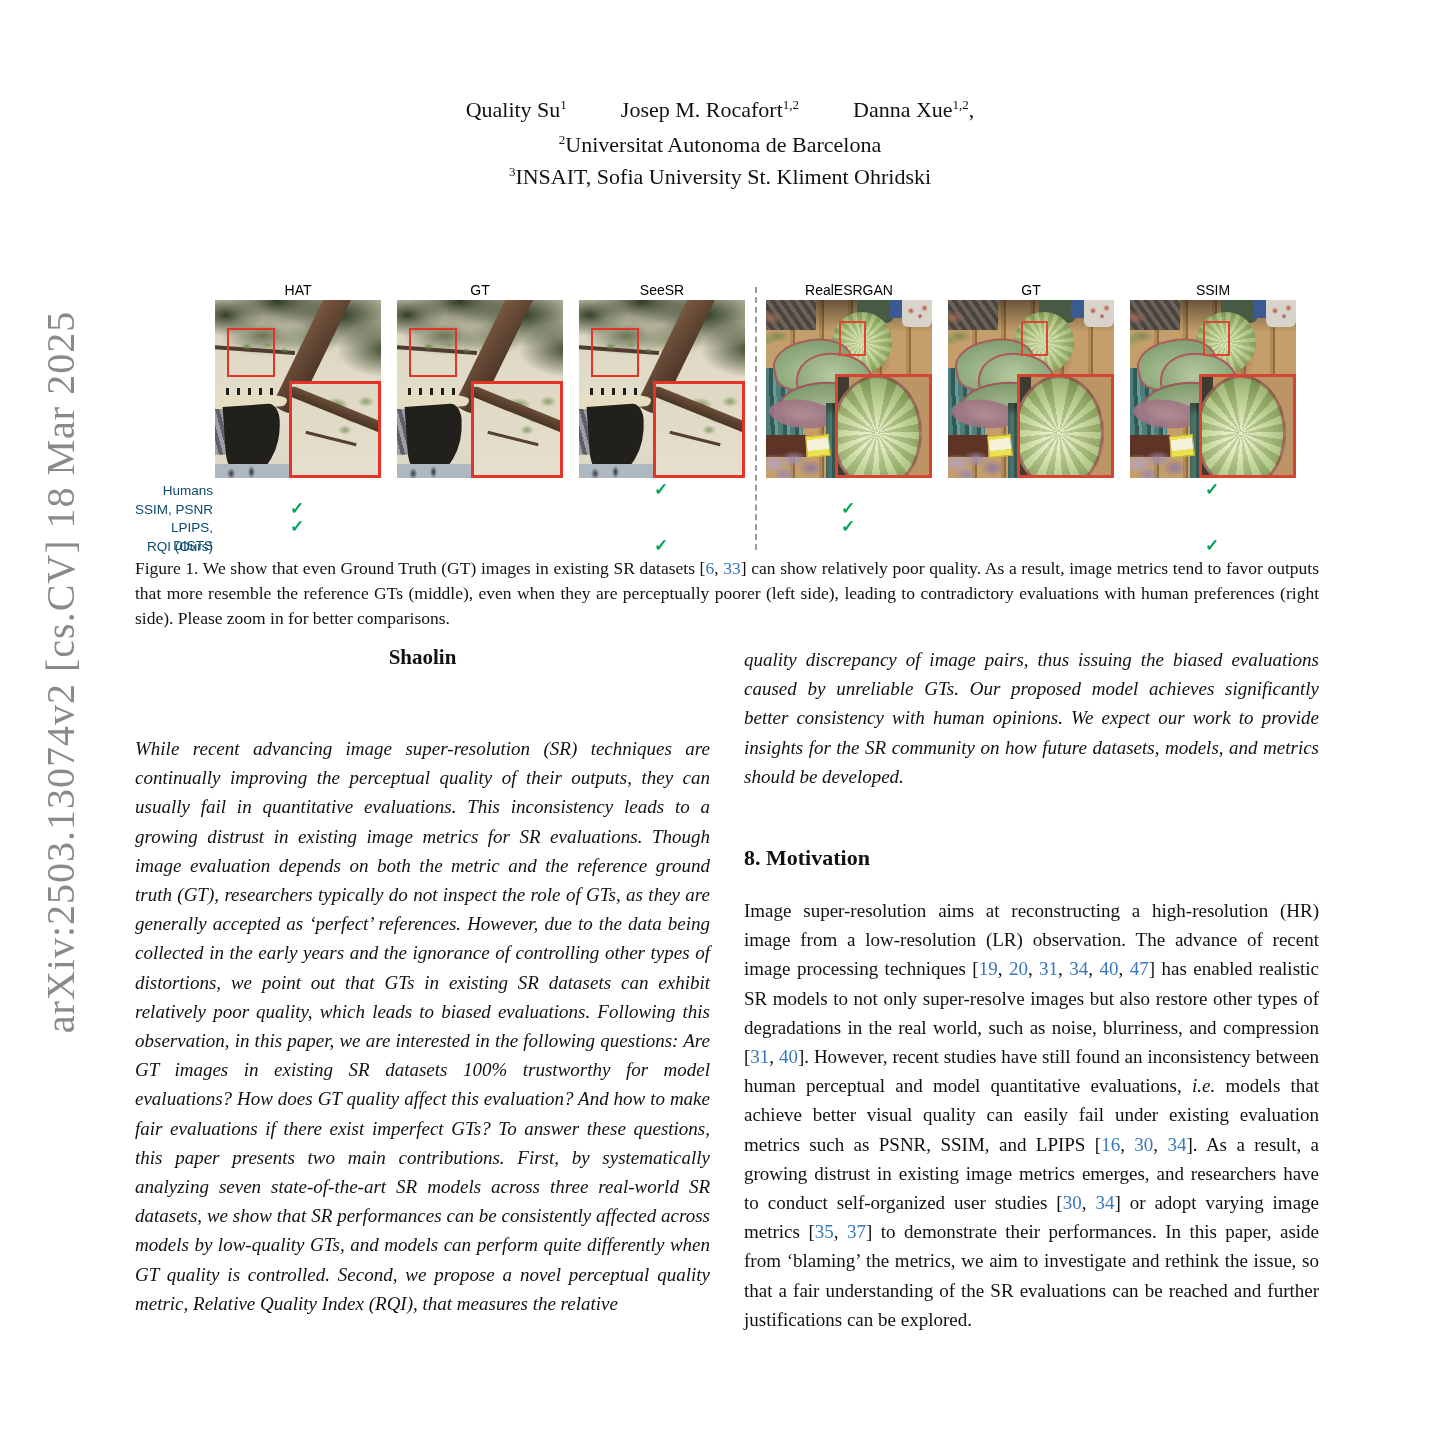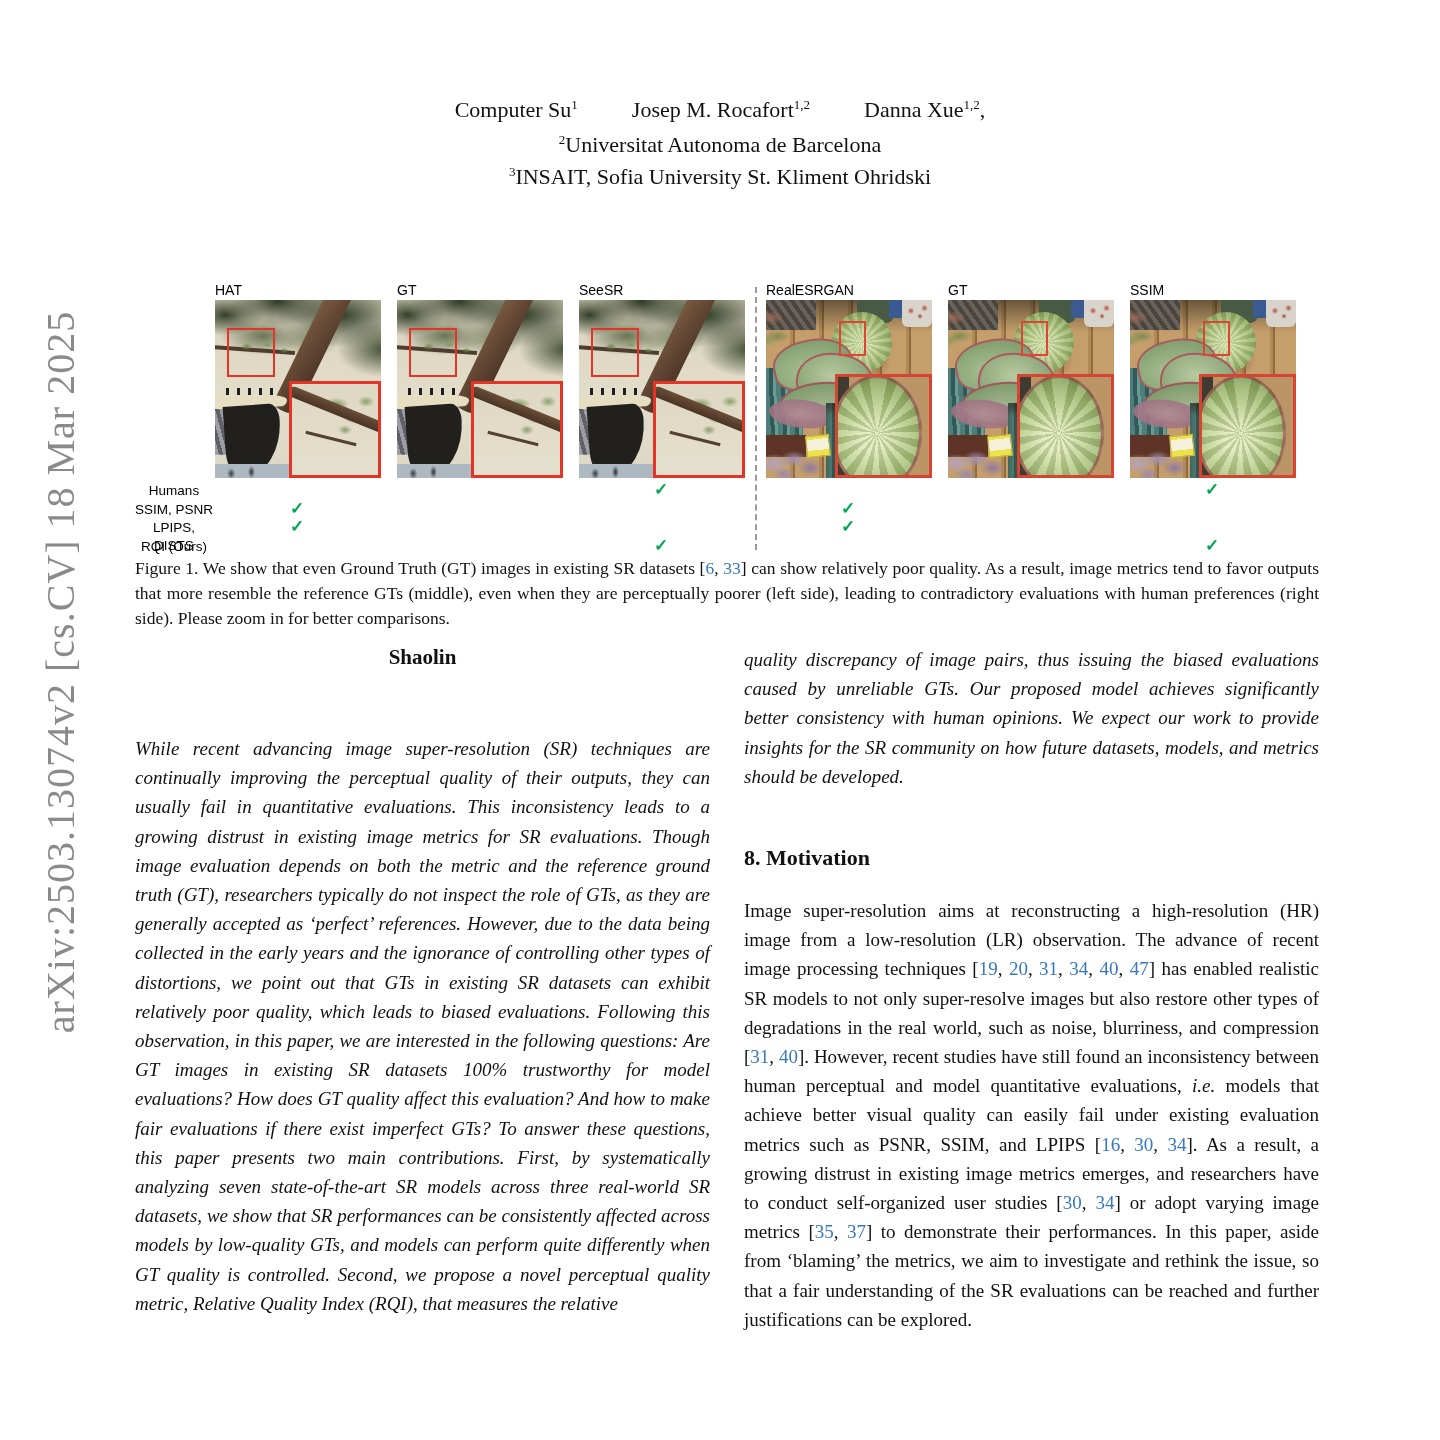--- a/index.html
+++ b/index.html
@@ -18,32 +18,32 @@
   .author-line{height:38px;line-height:38px;}
   .author{margin:0 27px;white-space:nowrap;}
   .authors sup{font-size:13px;}
   .affil{height:32px;line-height:32px;}
 
   
   .figure-block{position:absolute;top:283px;left:135px;width:1161px;}
   .panels-strip{margin-left:80px;width:1081px;display:flex;}
   .panel-wrap{width:166px;margin-right:16px;}
   .panel-wrap.group-end{margin-right:0;}
-  .panel-label{font-family:"Liberation Sans",sans-serif;
+  .panel-label{text-align:center;font-family:"Liberation Sans",sans-serif;
     font-size:14px;height:17px;line-height:15px;color:#000;}
   .panel{position:relative;width:166px;height:178px;overflow:hidden;}
   .panel>div{position:absolute;}
   .group-divider{width:21px;position:relative;flex:0 0 21px;}
   .group-divider .dash-line{position:absolute;left:10px;top:4px;bottom:-72px;
     border-left:2px dashed #9a9a9a;}
 
   .metric-rows{margin-top:4px;position:relative;}
   .metric-row{position:relative;height:18.5px;}
-  .row-label{position:absolute;left:0;top:0;width:78px;text-align:center;
-    font-family:"Liberation Sans",sans-serif;font-size:13.5px;line-height:18px;color:#000000;}
+  .row-label{position:absolute;left:0;top:0;width:78px;text-align:right;
+    font-family:"Liberation Sans",sans-serif;font-size:13.5px;line-height:18px;color:#0c4a6e;}
   .check{position:absolute;top:-1px;font-family:"Liberation Sans",sans-serif;
     font-weight:bold;font-size:17px;line-height:18px;}
 
   
   .caption{position:absolute;top:556px;left:135px;width:1184px;
     font-size:17.5px;line-height:25px;text-align:justify;}
   .ref{color:#3677bd;}
   .it{font-style:italic;}
 
   
@@ -165,21 +165,21 @@
     radial-gradient(circle at 45% 55%,#dfe9b8 0 15%,#bdd08f 40%,#9ab46a 65%,#7a9750 85%,#688a44 100%);}
 </style>
 </head>
 <body>
 
 <div class="page">
   <div class="arxiv-banner">arXiv:2503.13074v2  [cs.CV]  18 Mar 2025</div>
 
 
   <div class="authors">
-    <div class="author-line" id="author-line-0"><span class="author"><span>Computer Su</span><sup>1</sup></span><span class="author"><span>Josep M. Rocafort</span><sup>1,2</sup></span><span class="author"><span>Danna Xue</span><sup>1,2</sup>,</span></div>
+    <div class="author-line" id="author-line-0"><span class="author"><span>Quality Su</span><sup>1</sup></span><span class="author"><span>Josep M. Rocafort</span><sup>1,2</sup></span><span class="author"><span>Danna Xue</span><sup>1,2</sup>,</span></div>
     <div id="affils">
         <div class="affil"><sup>2</sup>Universitat Autonoma de Barcelona</div>
         <div class="affil"><sup>3</sup>INSAIT, Sofia University St. Kliment Ohridski</div>
       </div>
   </div>
 
   <div class="figure-block">
     <div class="panels-strip" id="panels-strip">
         <div class="panel-wrap">
           <div class="panel-label">HAT</div>

